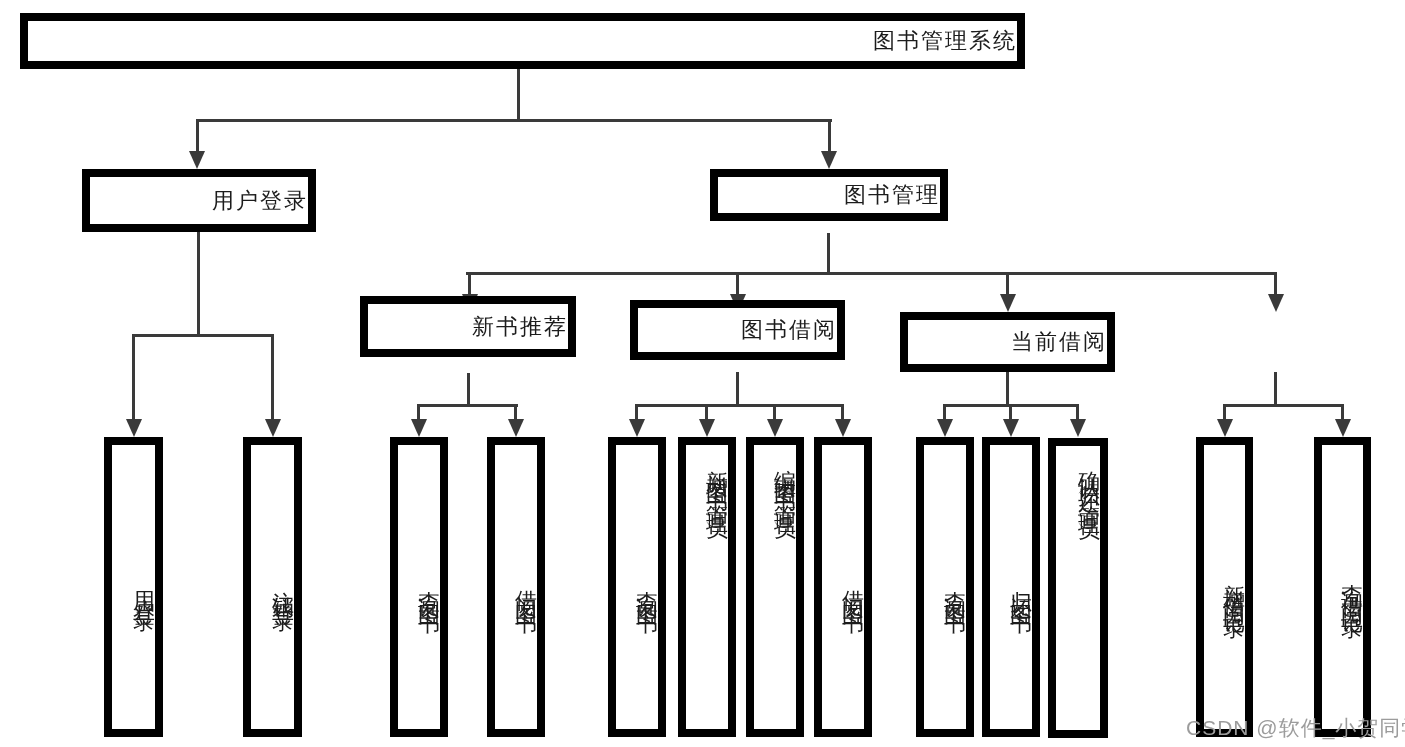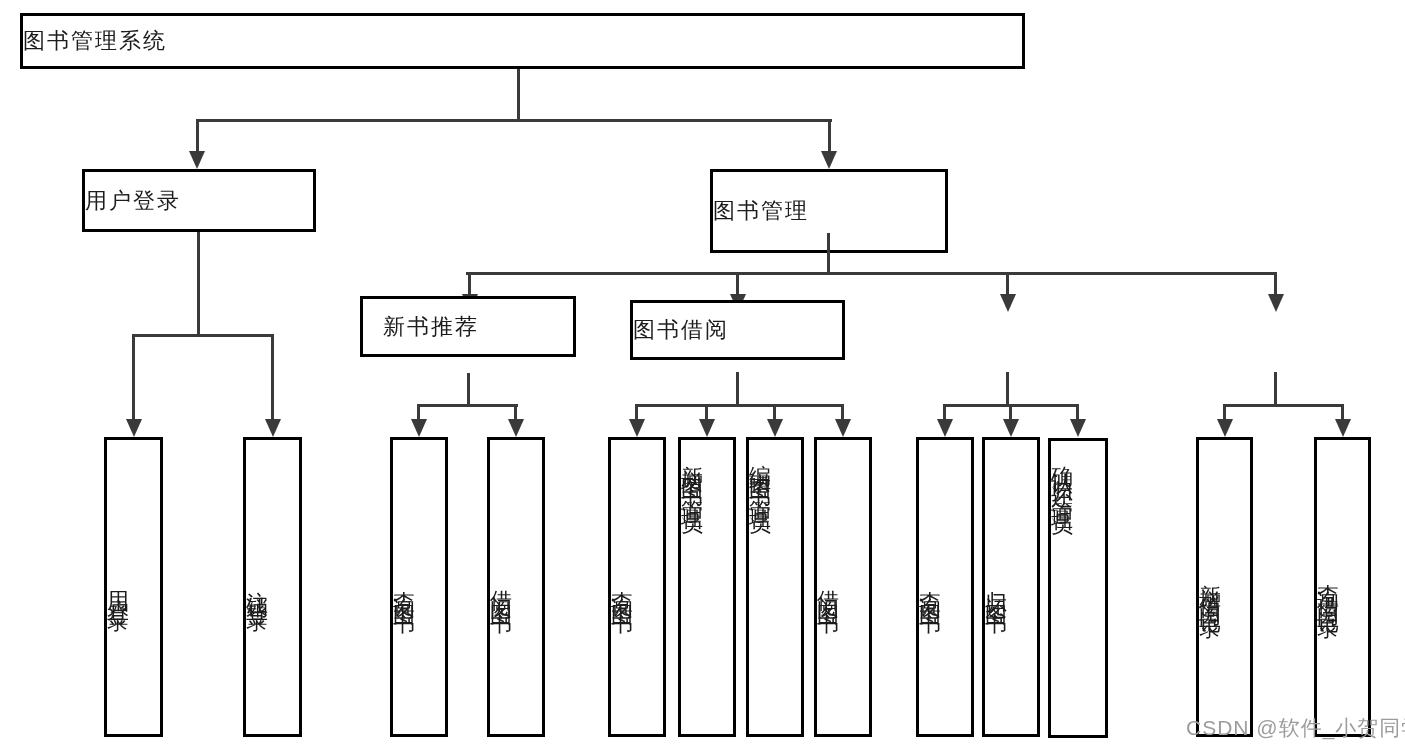--- a/index.html
+++ b/index.html
@@ -7,25 +7,25 @@
     position:relative;
     width:1405px; height:747px;
     background:#ffffff;
     font-family:"Liberation Sans", sans-serif;
     color:#1c1c1c;
     overflow:hidden;
   }
   .node {
     position:absolute;
     box-sizing:border-box;
-    border:3px solid #000000;
+    border:8px solid #000000;
     background:#ffffff;
     display:flex;
     align-items:center;
-    justify-content:flex-start;
+    justify-content:flex-end;
     font-size:22px;
     letter-spacing:2px;
   }
   .vnode { font-size:22px; }
   .vtext {
     writing-mode:vertical-rl;
     text-orientation:mixed;
     letter-spacing:7px;
     line-height:1;
   }
@@ -59,21 +59,21 @@
   <div class="ln" style="left:517px;top:69px;width:3px;height:53px;"></div>
   <div class="ln" style="left:196px;top:119px;width:636px;height:3px;"></div>
   <div class="ln" style="left:196px;top:119px;width:3px;height:36px;"></div>
   <div class="arr" style="left:189px;top:151px;"></div>
   <div class="ln" style="left:828px;top:119px;width:3px;height:36px;"></div>
   <div class="arr" style="left:821px;top:151px;"></div>
 
   <div class="node" style="left:82px;top:169px;width:234px;height:63px;">
     <span>用户登录</span>
   </div>
-  <div class="node" style="left:710px;top:169px;width:238px;height:84px;">
+  <div class="node" style="left:710px;top:169px;width:238px;height:52px;">
     <span>图书管理</span>
   </div>
 
   <div class="ln" style="left:197px;top:232px;width:3px;height:105px;"></div>
   <div class="ln" style="left:132px;top:334px;width:142px;height:3px;"></div>
   <div class="ln" style="left:132px;top:334px;width:3px;height:90px;"></div>
   <div class="arr" style="left:126px;top:419px;"></div>
   <div class="ln" style="left:271px;top:334px;width:3px;height:90px;"></div>
   <div class="arr" style="left:265px;top:419px;"></div>
 
@@ -86,20 +86,23 @@
   <div class="ln" style="left:1006px;top:272px;width:3px;height:28px;"></div>
   <div class="arr" style="left:1000px;top:294px;"></div>
   <div class="ln" style="left:1274px;top:272px;width:3px;height:28px;"></div>
   <div class="arr" style="left:1268px;top:294px;"></div>
 
   <div class="node" style="left:360px;top:296px;width:216px;height:61px;padding-left:20px;">
     <span>新书推荐</span>
   </div>
   <div class="node" style="left:630px;top:300px;width:215px;height:60px;">
     <span>图书借阅</span>
+  </div>
+  <div class="node" style="left:900px;top:312px;width:215px;height:60px;">
+    <span>当前借阅</span>
   </div>
 
   <div class="ln" style="left:467px;top:373px;width:3px;height:34px;"></div>
   <div class="ln" style="left:417px;top:404px;width:101px;height:3px;"></div>
   <div class="ln" style="left:417px;top:404px;width:3px;height:22px;"></div>
   <div class="arr" style="left:411px;top:419px;"></div>
   <div class="ln" style="left:514px;top:404px;width:3px;height:22px;"></div>
   <div class="arr" style="left:508px;top:419px;"></div>
 
   <div class="ln" style="left:736px;top:372px;width:3px;height:35px;"></div>

